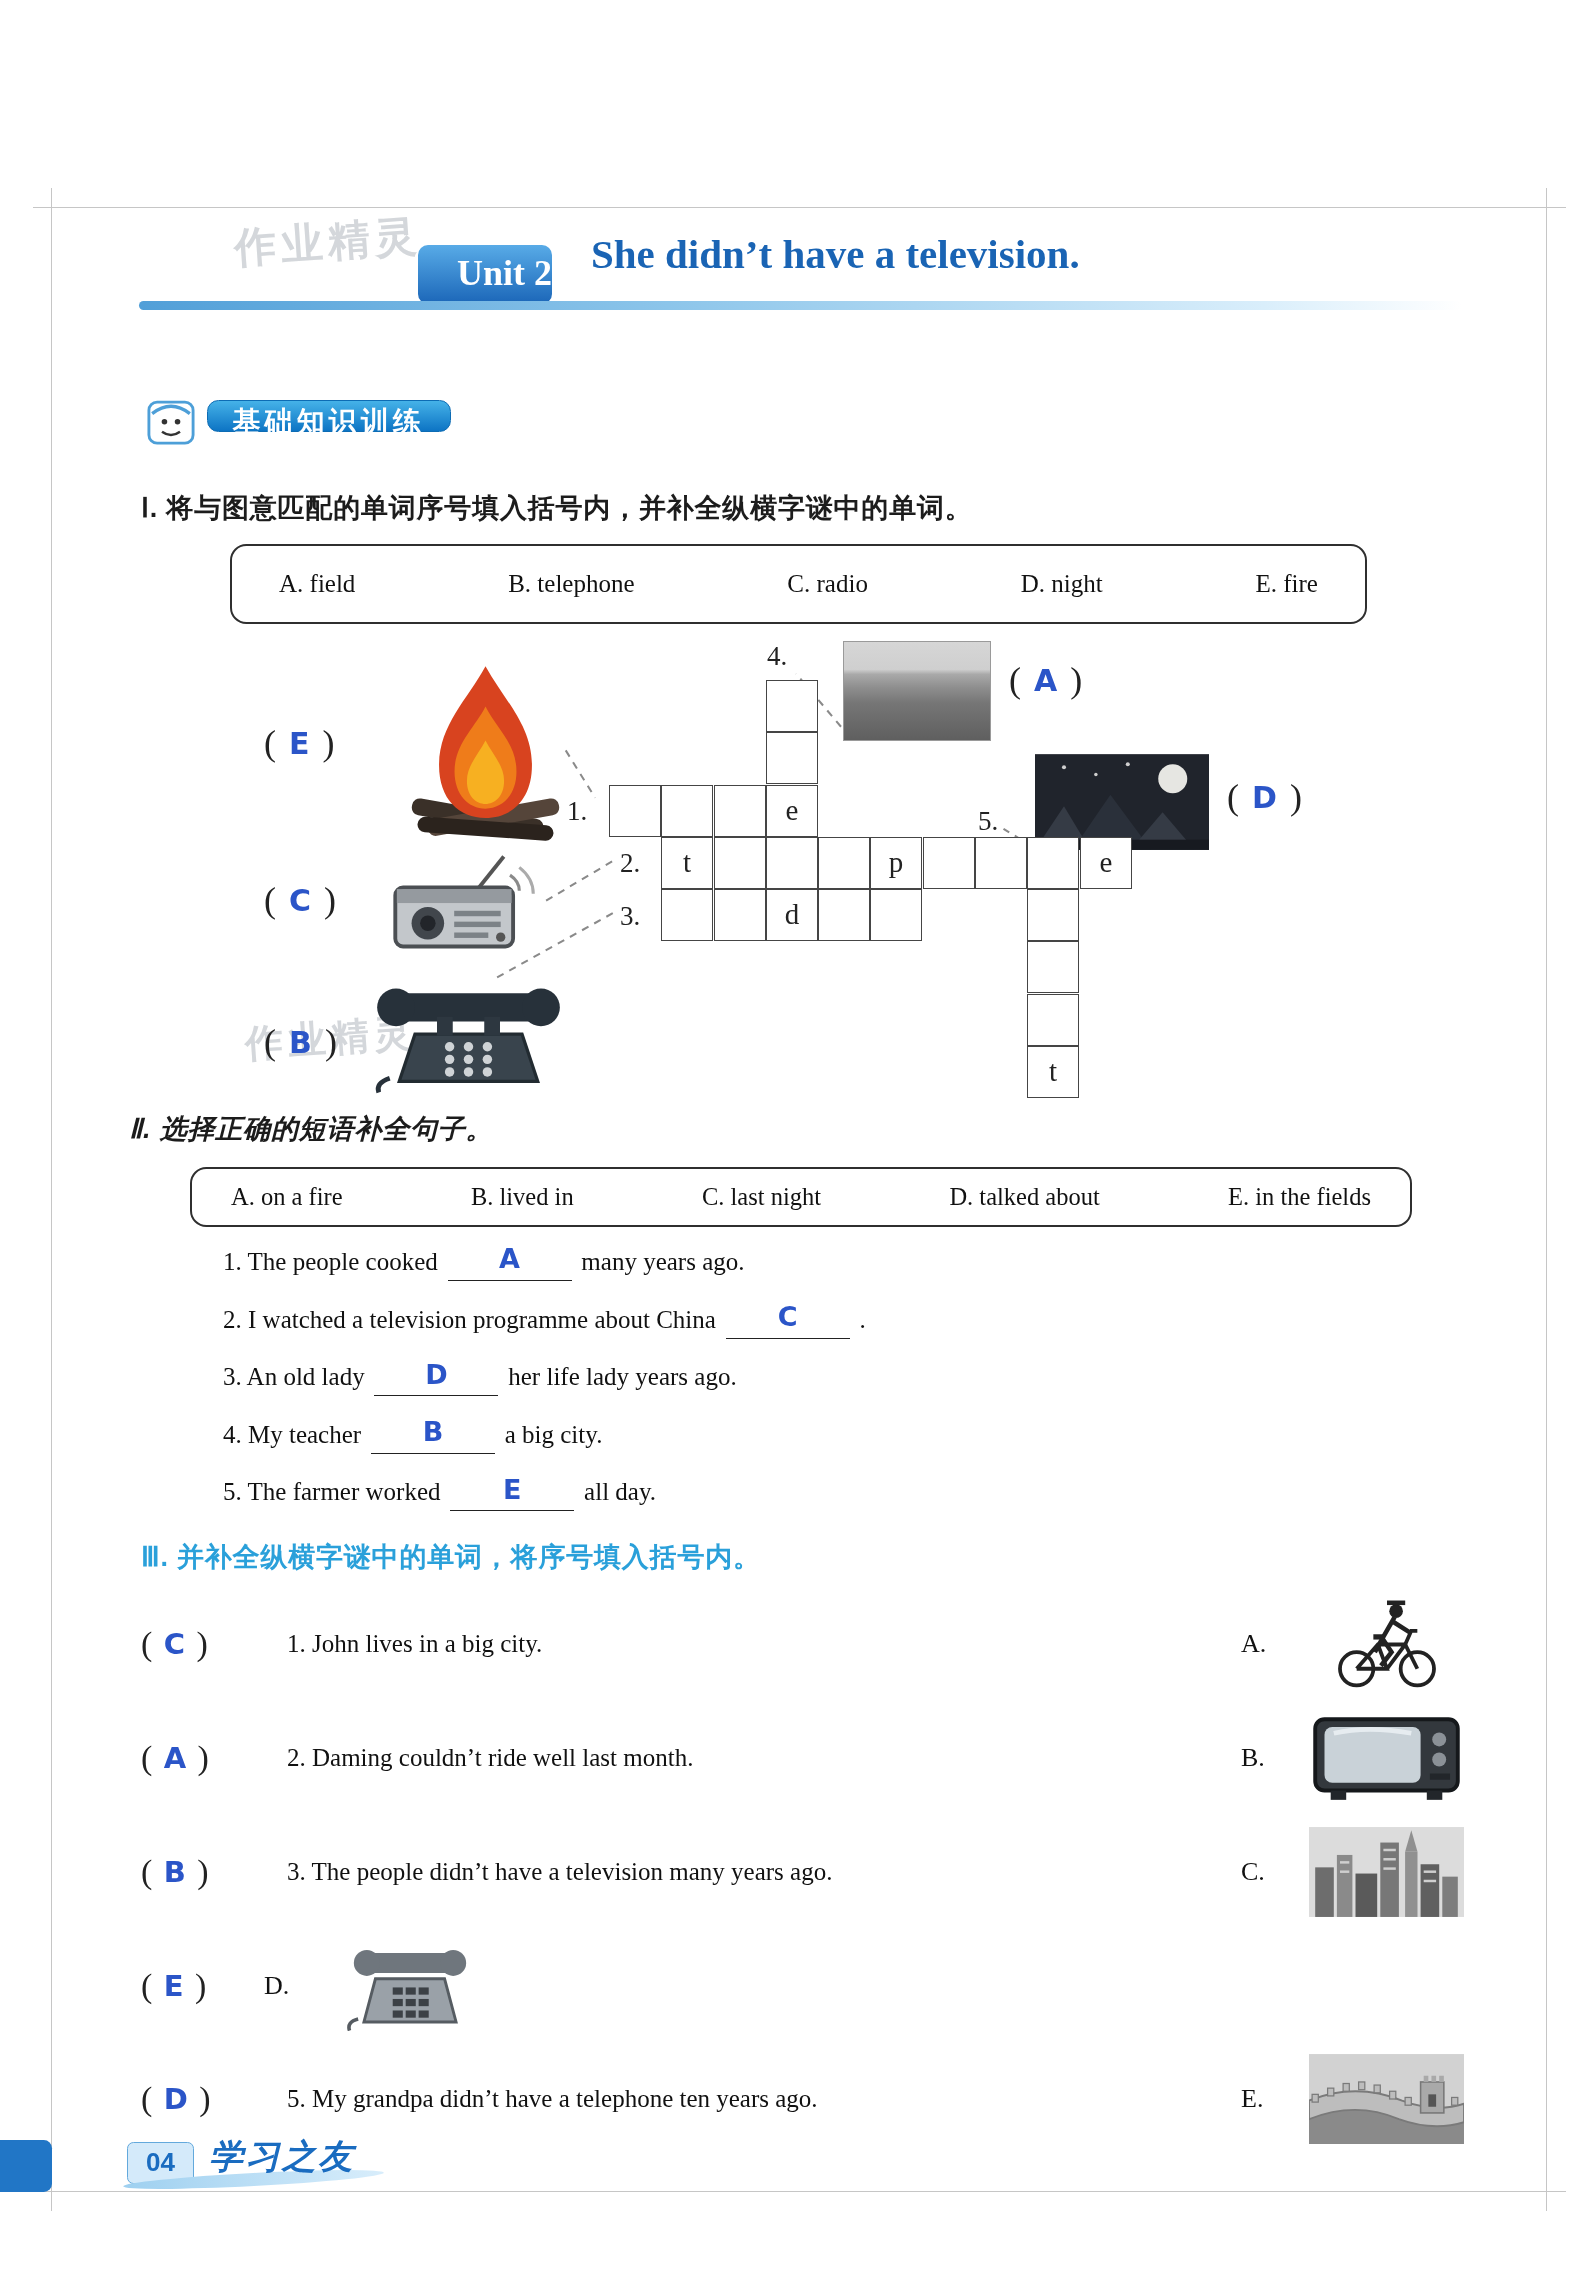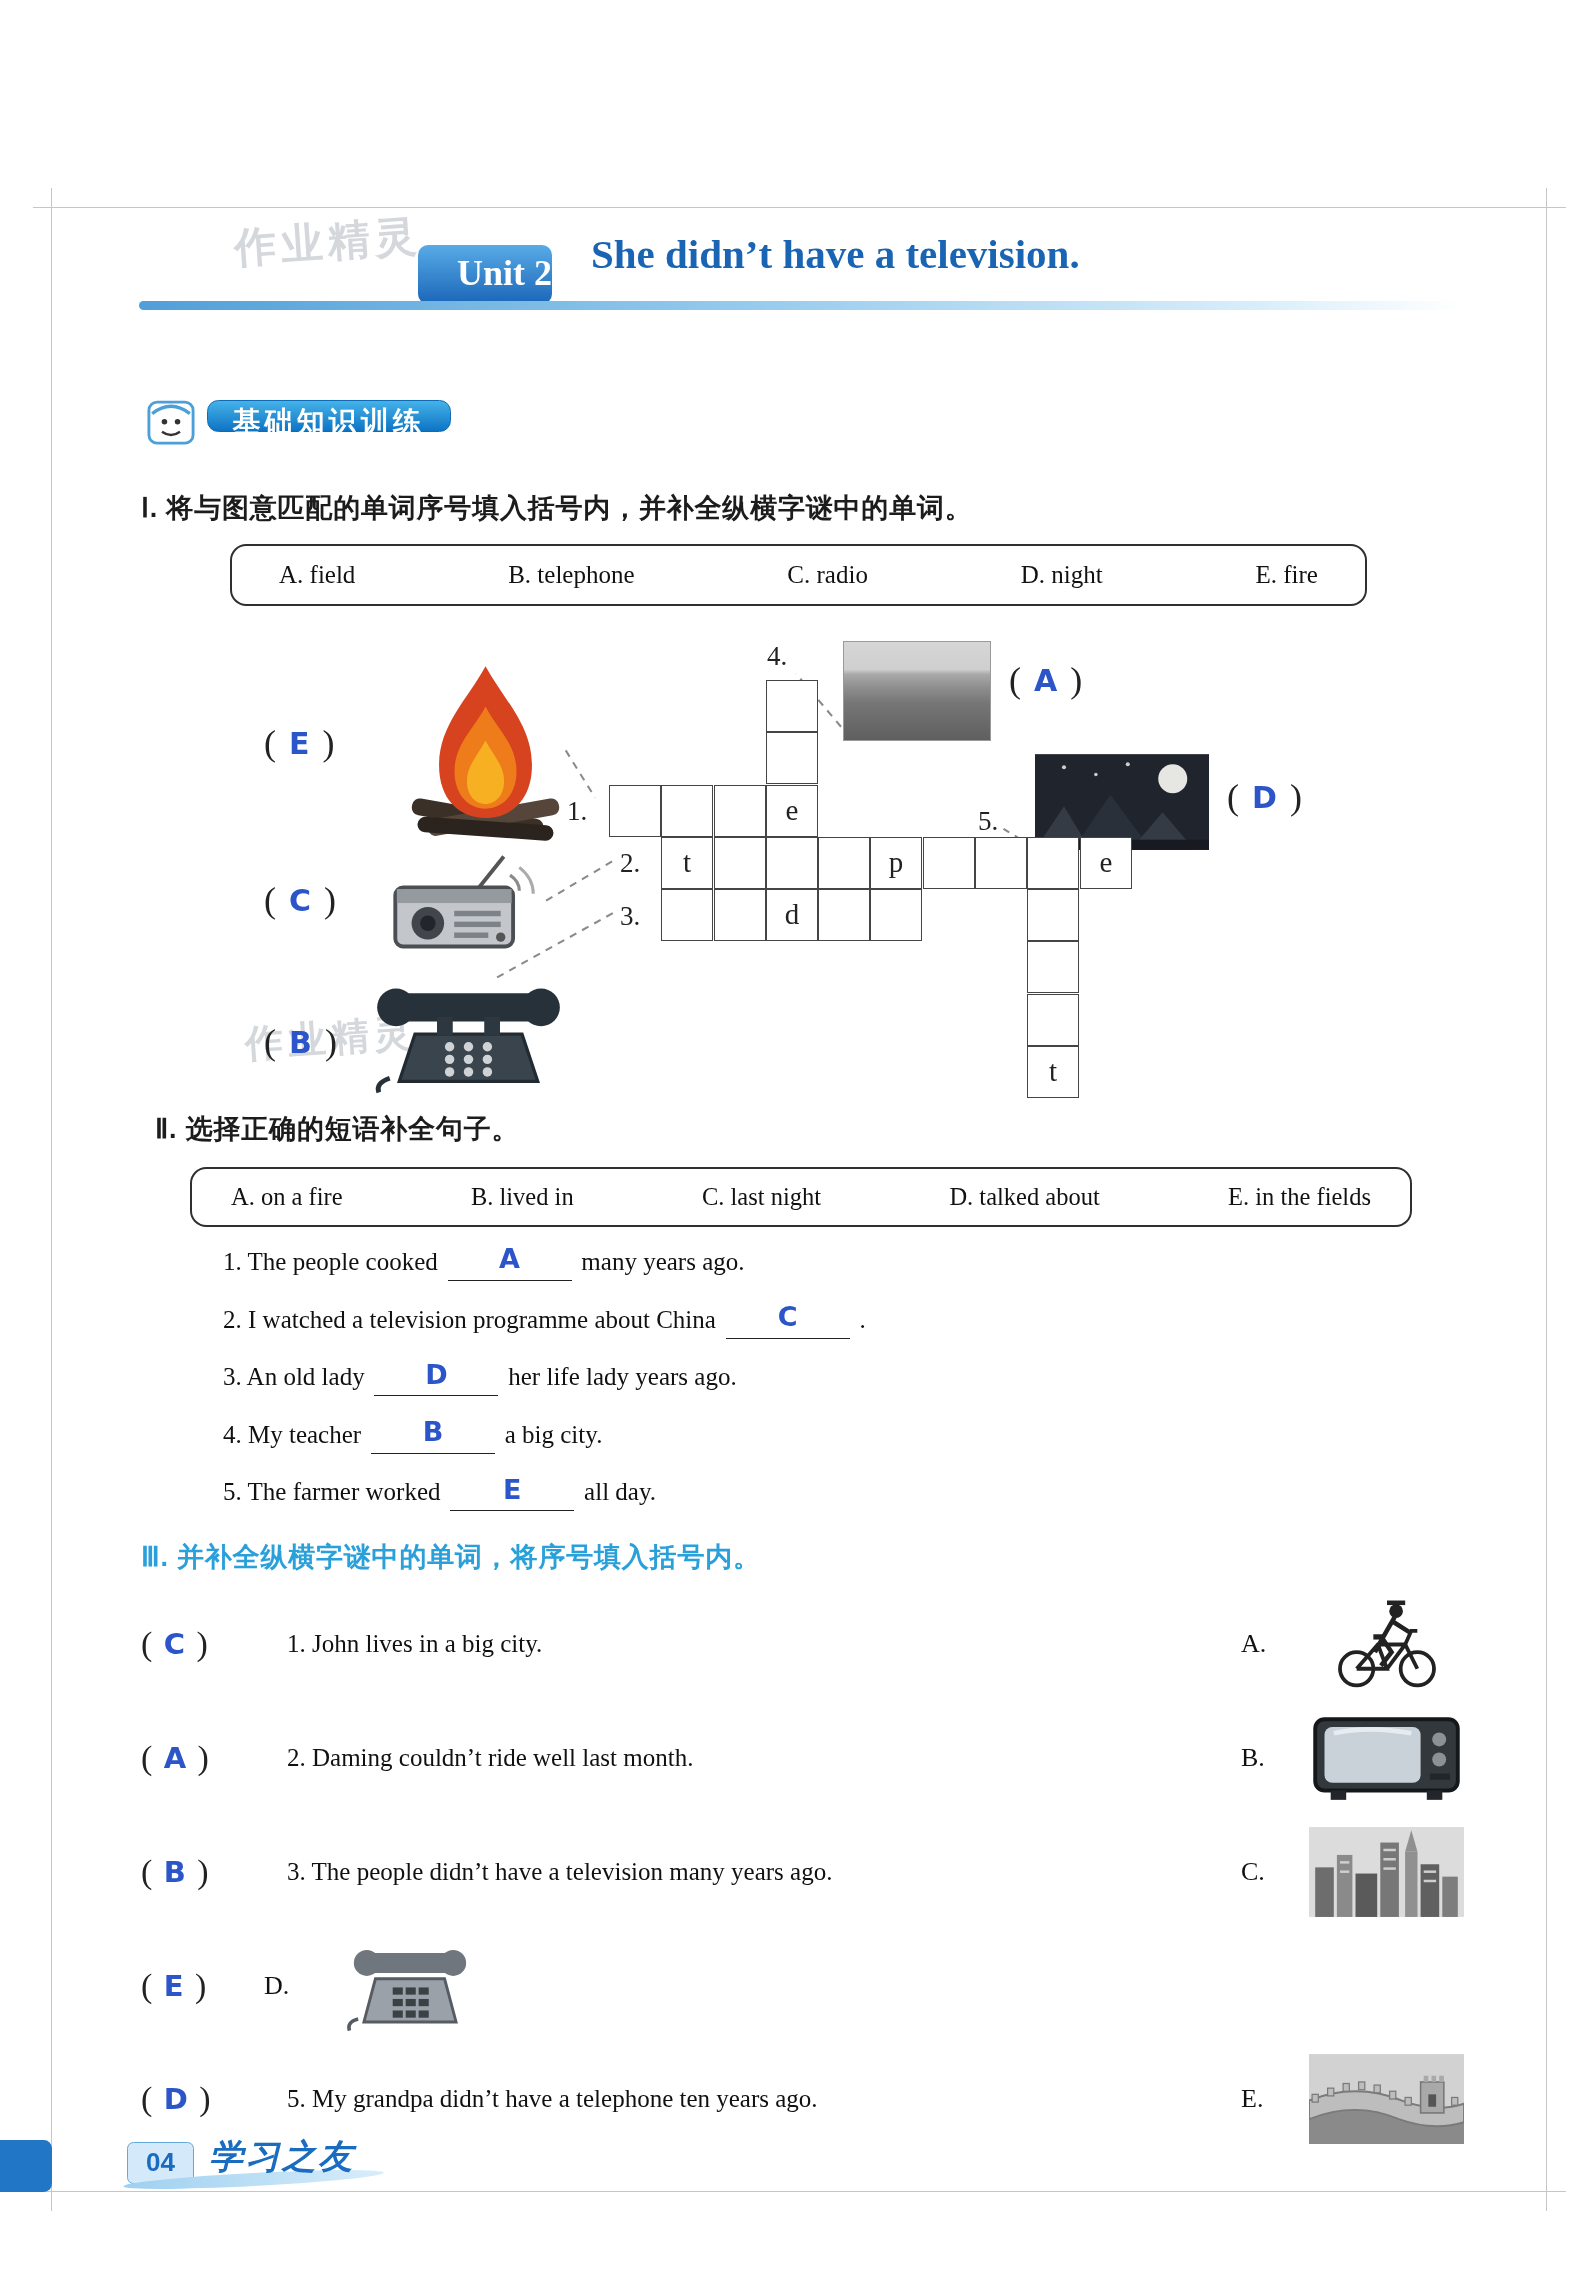--- a/index.html
+++ b/index.html
@@ -100,21 +100,21 @@
   <rect x="6" y="10" width="54" height="50" rx="10" fill="#ffffff" stroke="#4d9fd8" stroke-width="3.5"></rect>
   <path d="M10 24 Q33 6 56 24" fill="none" stroke="#4d9fd8" stroke-width="4"></path>
   <circle cx="25" cy="34" r="3.4" fill="#333"></circle>
   <circle cx="41" cy="34" r="3.4" fill="#333"></circle>
   <path d="M22 46 Q33 54 44 46" fill="none" stroke="#333" stroke-width="3"></path>
 </svg>
 <div class="badge-pill">基础知识训练</div>
 
 <div class="sec-heading" style="left:141px;top:490px;">Ⅰ. 将与图意匹配的单词序号填入括号内，并补全纵横字谜中的单词。</div>
 
-<div class="bank" style="left:230px;top:544px;width:1137px;height:62px;padding:4px 47px;">
+<div class="bank" style="left:230px;top:544px;width:1137px;height:80px;padding:4px 47px;">
   <span>A. field</span>
   <span>B. telephone</span>
   <span>C. radio</span>
   <span>D. night</span>
   <span>E. fire</span>
 </div>
 
 <div class="puzzle">
 
   <svg class="abs" style="left:0;top:0;z-index:1;" width="1315" height="474" viewBox="0 0 1610 580">
@@ -240,21 +240,21 @@
   <div class="cw-cell" style="left:625px;top:258px;">d</div>
   <div class="cw-cell" style="left:677px;top:258px;"></div>
   <div class="cw-cell" style="left:729px;top:258px;"></div>
 
   <div class="cw-cell" style="left:886px;top:258px;"></div>
   <div class="cw-cell" style="left:886px;top:310px;"></div>
   <div class="cw-cell" style="left:886px;top:363px;"></div>
   <div class="cw-cell" style="left:886px;top:415px;">t</div>
 </div>
 
-<div class="sec-heading" style="left:155px;top:1111px;">Ⅱ. 选择正确的短语补全句子。</div>
+<div class="sec-heading" style="left:129px;top:1111px;font-style:italic;">Ⅱ. 选择正确的短语补全句子。</div>
 
 <div class="bank" style="left:190px;top:1167px;width:1222px;height:60px;padding:0 39px;font-size:24.5px;">
   <span>A. on a fire</span>
   <span>B. lived in</span>
   <span>C. last night</span>
   <span>D. talked about</span>
   <span>E. in the fields</span>
 </div>
 
 <div class="sentences">

